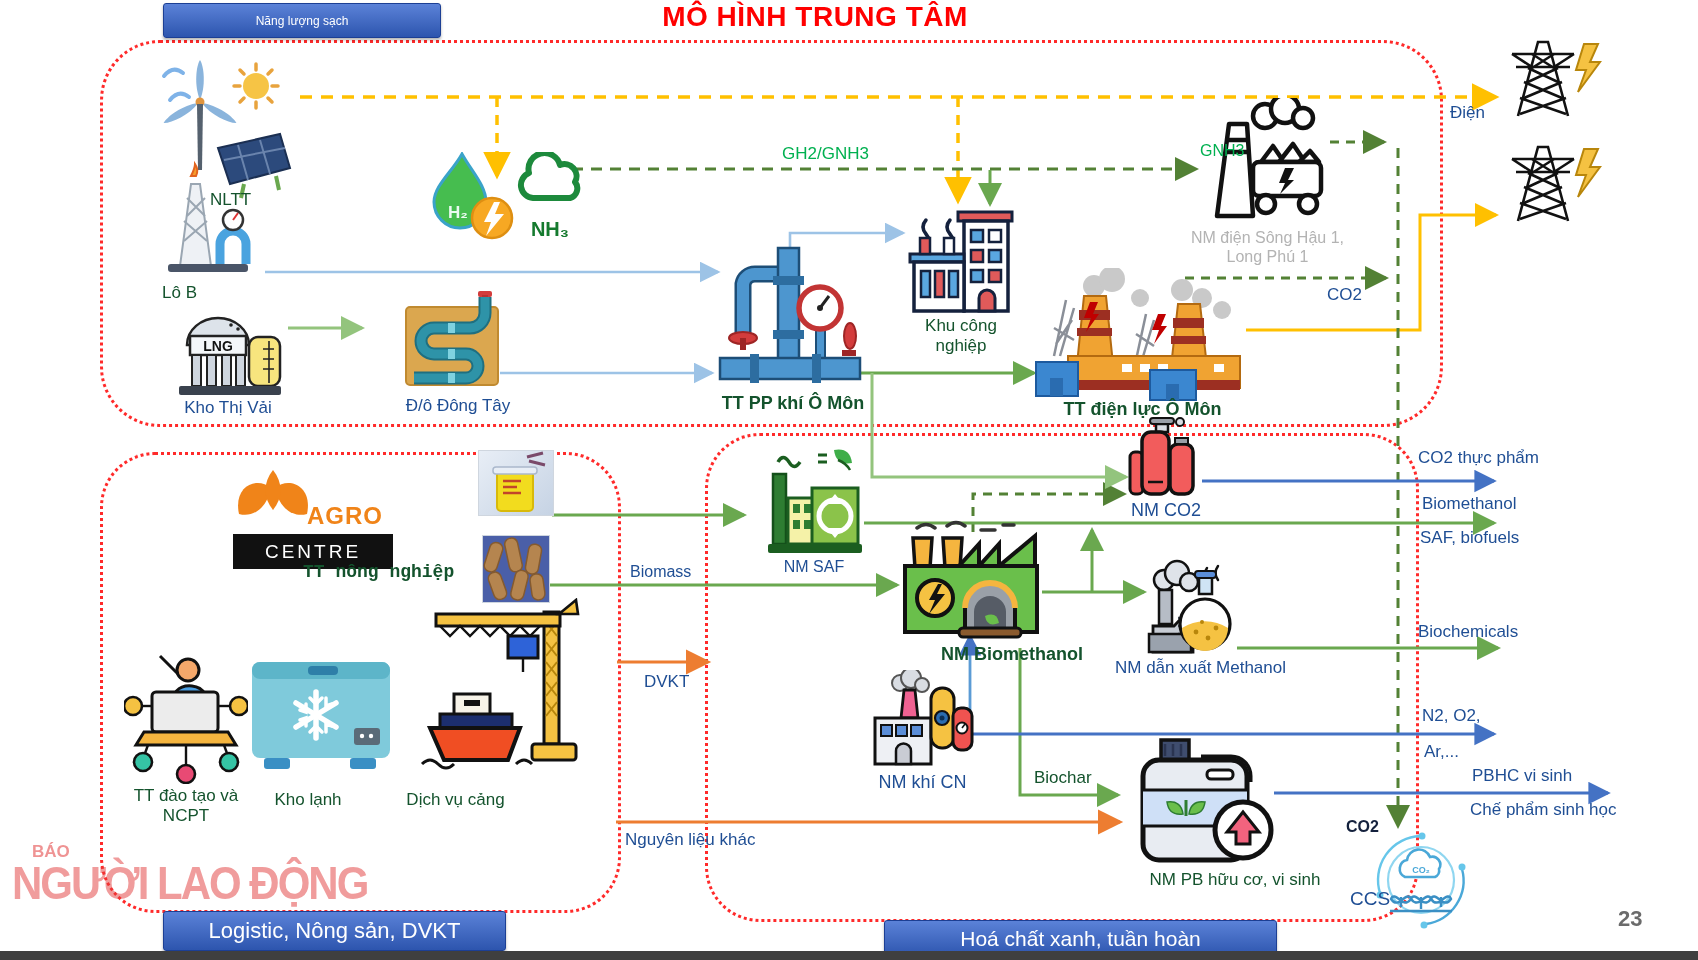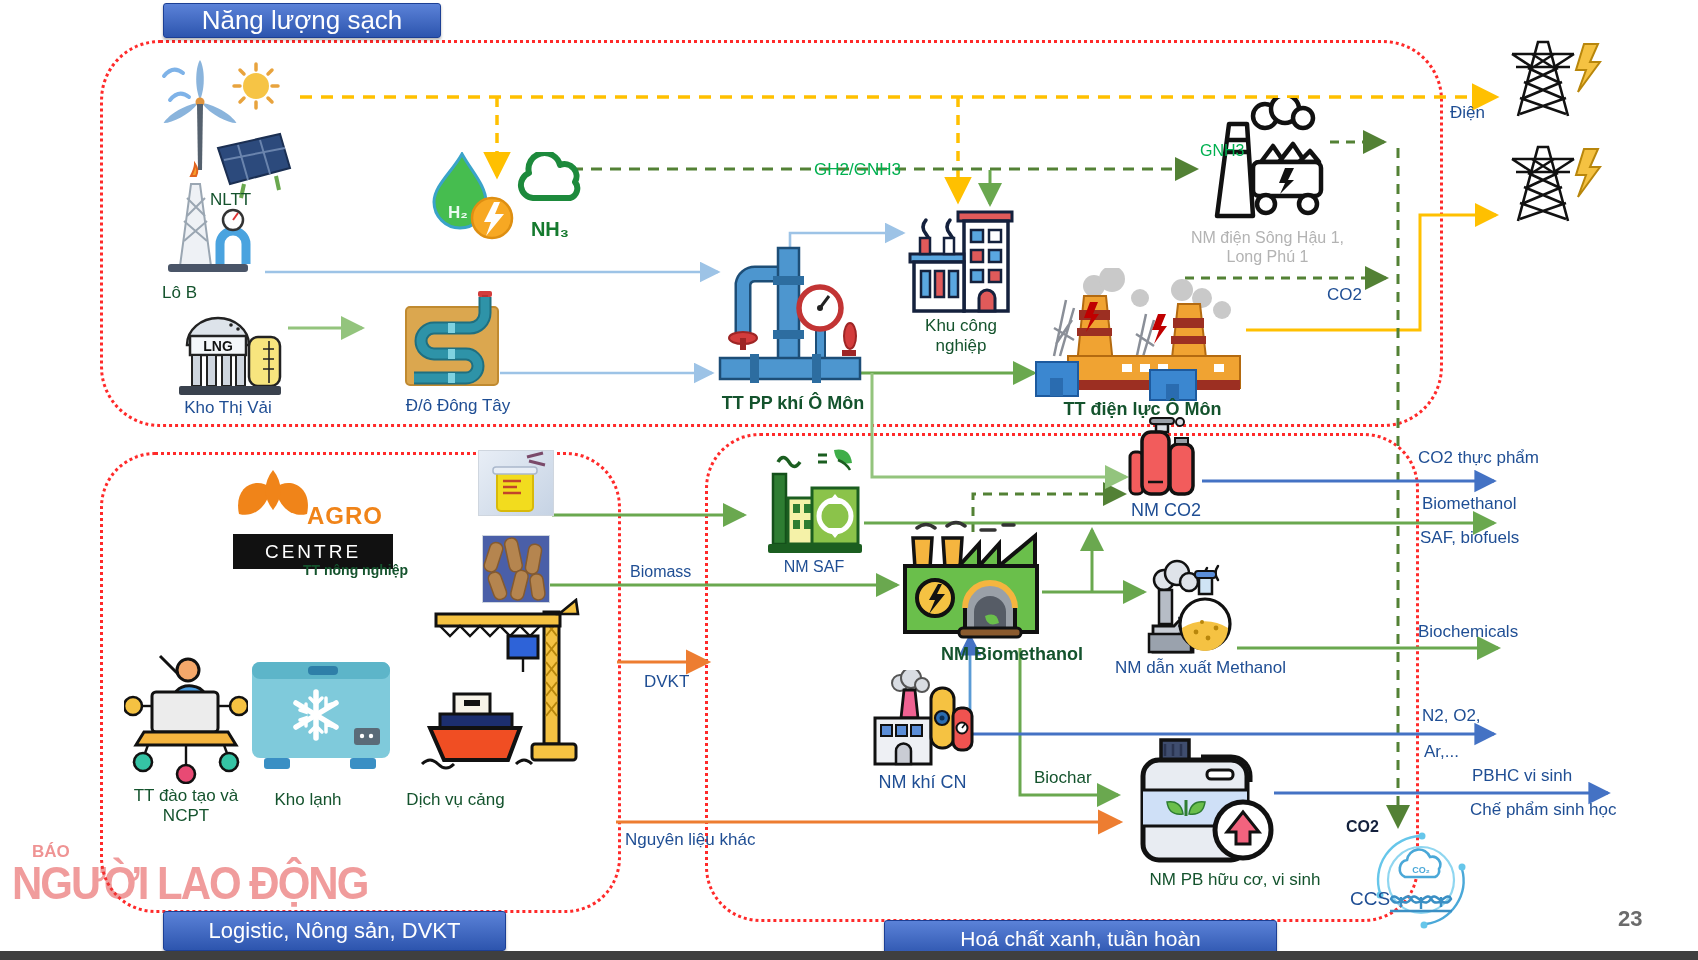--- a/index.html
+++ b/index.html
@@ -488,38 +488,39 @@
           <rect x="24" y="2" width="13" height="34" rx="6" transform="rotate(-12 30 19)"></rect>
           <rect x="44" y="8" width="13" height="30" rx="6" transform="rotate(10 50 23)"></rect>
           <rect x="8" y="36" width="13" height="28" rx="6" transform="rotate(-20 14 50)"></rect>
           <rect x="30" y="34" width="13" height="30" rx="6" transform="rotate(14 36 49)"></rect>
           <rect x="48" y="38" width="13" height="26" rx="6" transform="rotate(-8 54 51)"></rect>
         </g>
       </svg>
   </div>
 
 
-  <div class="banner" style="left:163px;top:3px;width:276px;height:33px;font-size:26px;">Năng lượng sạch</div>
+  <div id="title">MÔ HÌNH TRUNG TÂM</div>
+  <div class="banner" style="left:163px;top:3px;width:276px;height:33px;font-size:12px;">Năng lượng sạch</div>
   <div class="banner" style="left:163px;top:911px;width:341px;height:38px;font-size:22px;">Logistic, Nông sản, DVKT</div>
   <div class="banner" style="left:884px;top:920px;width:391px;height:35px;font-size:21px;">Hoá chất xanh, tuần hoàn</div>
 
   <div class="lbl" style="left:210px;top:190px;">NLTT</div>
   <div class="lbl" style="left:162px;top:283px;">Lô B</div>
   <div class="lbl nv c" style="left:168px;top:398px;width:120px;">Kho Thị Vải</div>
   <div class="lbl nv c" style="left:398px;top:396px;width:120px;">Đ/ô Đông Tây</div>
-  <div class="lbl gr" style="left:782px;top:160px;margin-left:32px;">GH2/GNH3</div>
+  <div class="lbl gr" style="left:782px;top:144px;">GH2/GNH3</div>
   <div class="lbl gr" style="left:1200px;top:142px;font-size:16px;">GNH3</div>
   <div class="lbl c w" style="left:905px;top:316px;width:112px;">Khu công nghiệp</div>
   <div class="lbl b c" style="left:713px;top:393px;width:160px;font-size:18px;">TT PP khí Ô Môn</div>
   <div class="lbl b c" style="left:1050px;top:399px;width:185px;font-size:18px;">TT điện lực Ô Môn</div>
   <div class="lbl gy c w" style="left:1185px;top:229px;width:165px;font-size:16px;">NM điện Sông Hậu 1, Long Phú 1</div>
   <div class="lbl nv" style="left:1450px;top:103px;">Điện</div>
   <div class="lbl nv" style="left:1327px;top:285px;">CO2</div>
 
-  <div class="lbl b" style="left:303px;top:562px;font-size:14px;">TT nông nghiệp</div>
+  <div class="lbl b" style="left:303px;top:562px;font-size:18px;font-family:Liberation Mono, monospace;">TT nông nghiệp</div>
   <div class="lbl nv" style="left:630px;top:563px;font-size:16px;">Biomass</div>
   <div class="lbl nv" style="left:644px;top:672px;">DVKT</div>
   <div class="lbl nv" style="left:625px;top:830px;">Nguyên liệu khác</div>
   <div class="lbl c w" style="left:120px;top:786px;width:132px;">TT đào tạo và NCPT</div>
   <div class="lbl c" style="left:258px;top:790px;width:100px;">Kho lạnh</div>
   <div class="lbl c" style="left:398px;top:790px;width:115px;">Dịch vụ cảng</div>
 
   <div class="lbl nv c" style="left:764px;top:558px;width:100px;font-size:16px;">NM SAF</div>
   <div class="lbl b c" style="left:932px;top:644px;width:160px;font-size:18px;">NM Biomethanol</div>
   <div class="lbl nv c" style="left:1116px;top:500px;width:100px;font-size:18px;">NM CO2</div>

